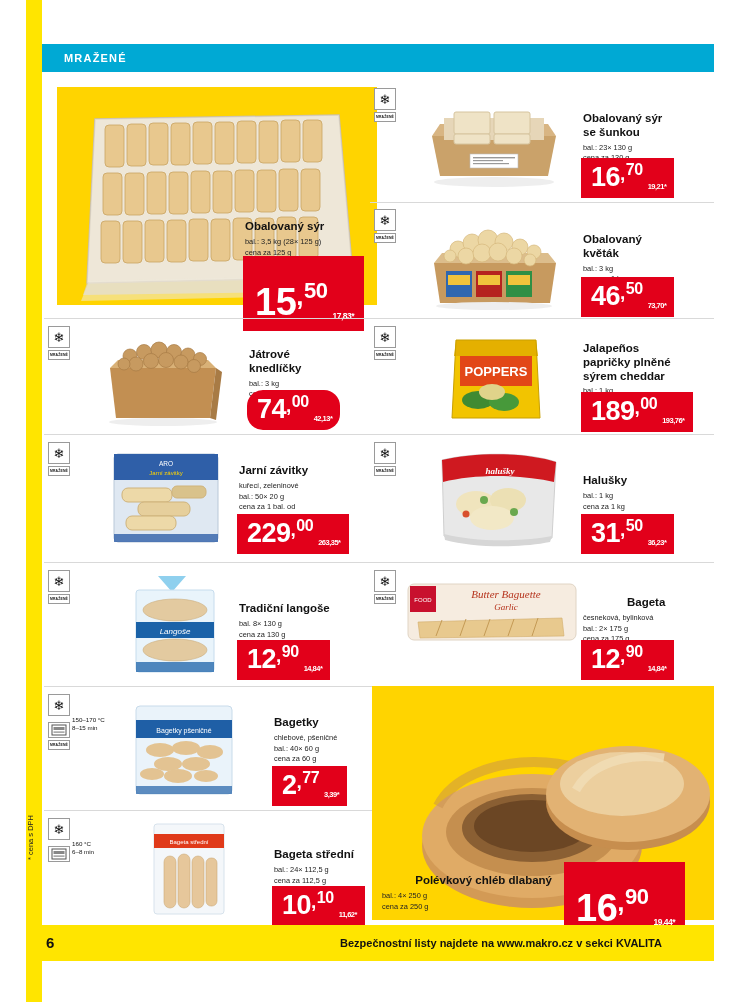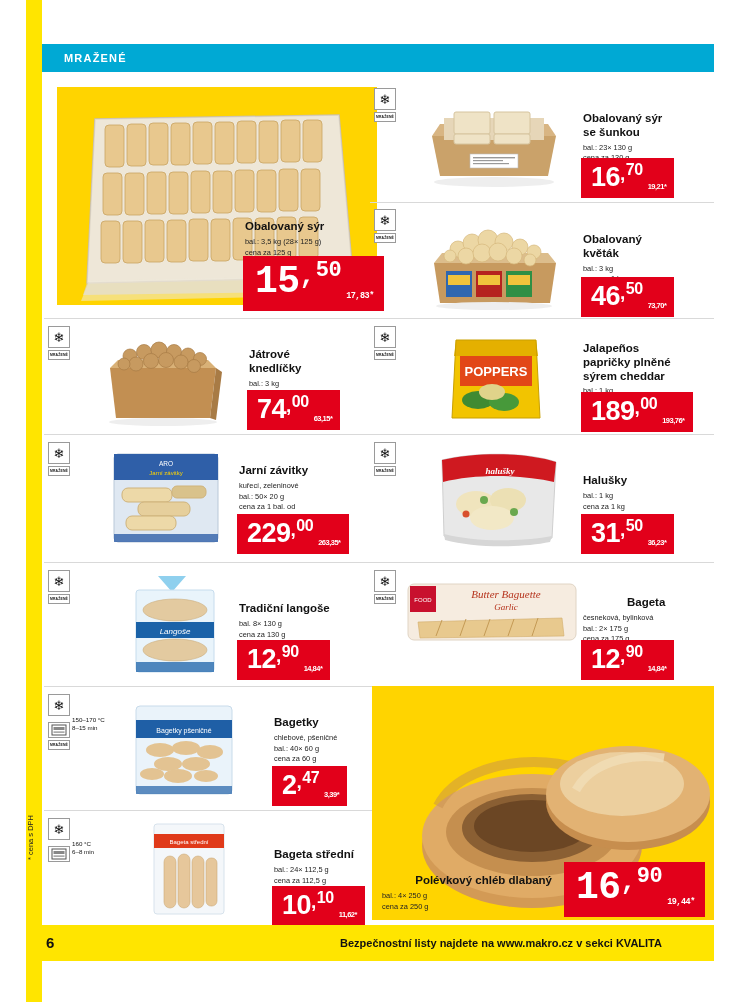--- a/index.html
+++ b/index.html
@@ -96,21 +96,21 @@
     display: flex; align-items: flex-start;
   }
   .pricebox .cents {
     font-size: 16px; font-weight: bold; margin-left: 1px; line-height: 1;
     position: relative; top: -2px;
   }
   .pricebox .sub {
     font-size: 7.5px; font-weight: bold; align-self: flex-end;
     margin-left: 5px; margin-bottom: 1px; white-space: nowrap;
   }
-  .pricebox.big .main { font-size: 38px; padding: 7px 10px 10px 12px; font-family: Liberation Mono, monospace; }
+  .pricebox.big .main { font-size: 38px; padding: 27px 10px 10px 12px; }
   .pricebox.big .cents { font-size: 22px; top: -3px; }
   .pricebox.big .sub { font-size: 8.5px; }
 
   
   .img { position: absolute; overflow: hidden; }
 
   .yellowbg { background: #ffd400; }
 </style>
 </head>
 <body>
@@ -312,26 +312,26 @@
         </g>
         <ellipse cx="73" cy="96" rx="54" ry="4" fill="#eee"></ellipse>
       </svg>
     </div>
     <div style="position:absolute; left:205px; top:26px; width:110px;">
       <div class="pname" style="white-space:pre-line;">Játrové
 knedlíčky</div>
       <div class="pdesc" style="white-space:pre-line;">bal.: 3 kg
 cena za 1 kg</div>
     </div>
-    <div class="pricebox" style="position:absolute; left:203px; top:68px;">
+    <div class="pricebox" style="position:absolute; left:203px; top:68px;border-radius:16px;">
       <div class="main">
         <span>74</span>
           <span style="font-size:19px;">,</span>
           <span class="cents">00</span>
-        <span class="sub">63,15*</span>
+        <span class="sub">42,13*</span>
       </div>
     </div>
   </div>
 
   <div class="cell" style="left:370px; top:322px; width:344px; height:110px;">
     <div class="frozen" style="position:absolute; left:4px; top:4px;">
       <div class="snow">❄</div>
       <div class="mrazene-tag">MRAŽENÉ</div>
     </div>
     <div class="img" style="left:50px; top:4px; width:150px; height:104px;">
@@ -559,21 +559,21 @@
     <div style="position:absolute; left:230px; top:26px; width:100px;">
       <div class="pname" style="white-space:pre-line;">Bagetky</div>
       <div class="pdesc" style="white-space:pre-line;">chlebové, pšeničné
 bal.: 40× 60 g
 cena za 60 g</div>
     </div>
     <div class="pricebox" style="position:absolute; left:228px; top:76px;">
       <div class="main">
         <span>2</span>
           <span style="font-size:19px;">,</span>
-          <span class="cents">47</span>
+          <span class="cents">77</span>
         <span class="sub">3,39*</span>
       </div>
     </div>
   </div>
 
   <div class="cell-sep" style="left:44px; top:810px; width:334px;"></div>
 
   <div class="cell" style="left:44px; top:814px; width:334px; height:108px;">
     <div class="frozen" style="position:absolute; left:4px; top:4px;">
       <div class="snow">❄</div>

